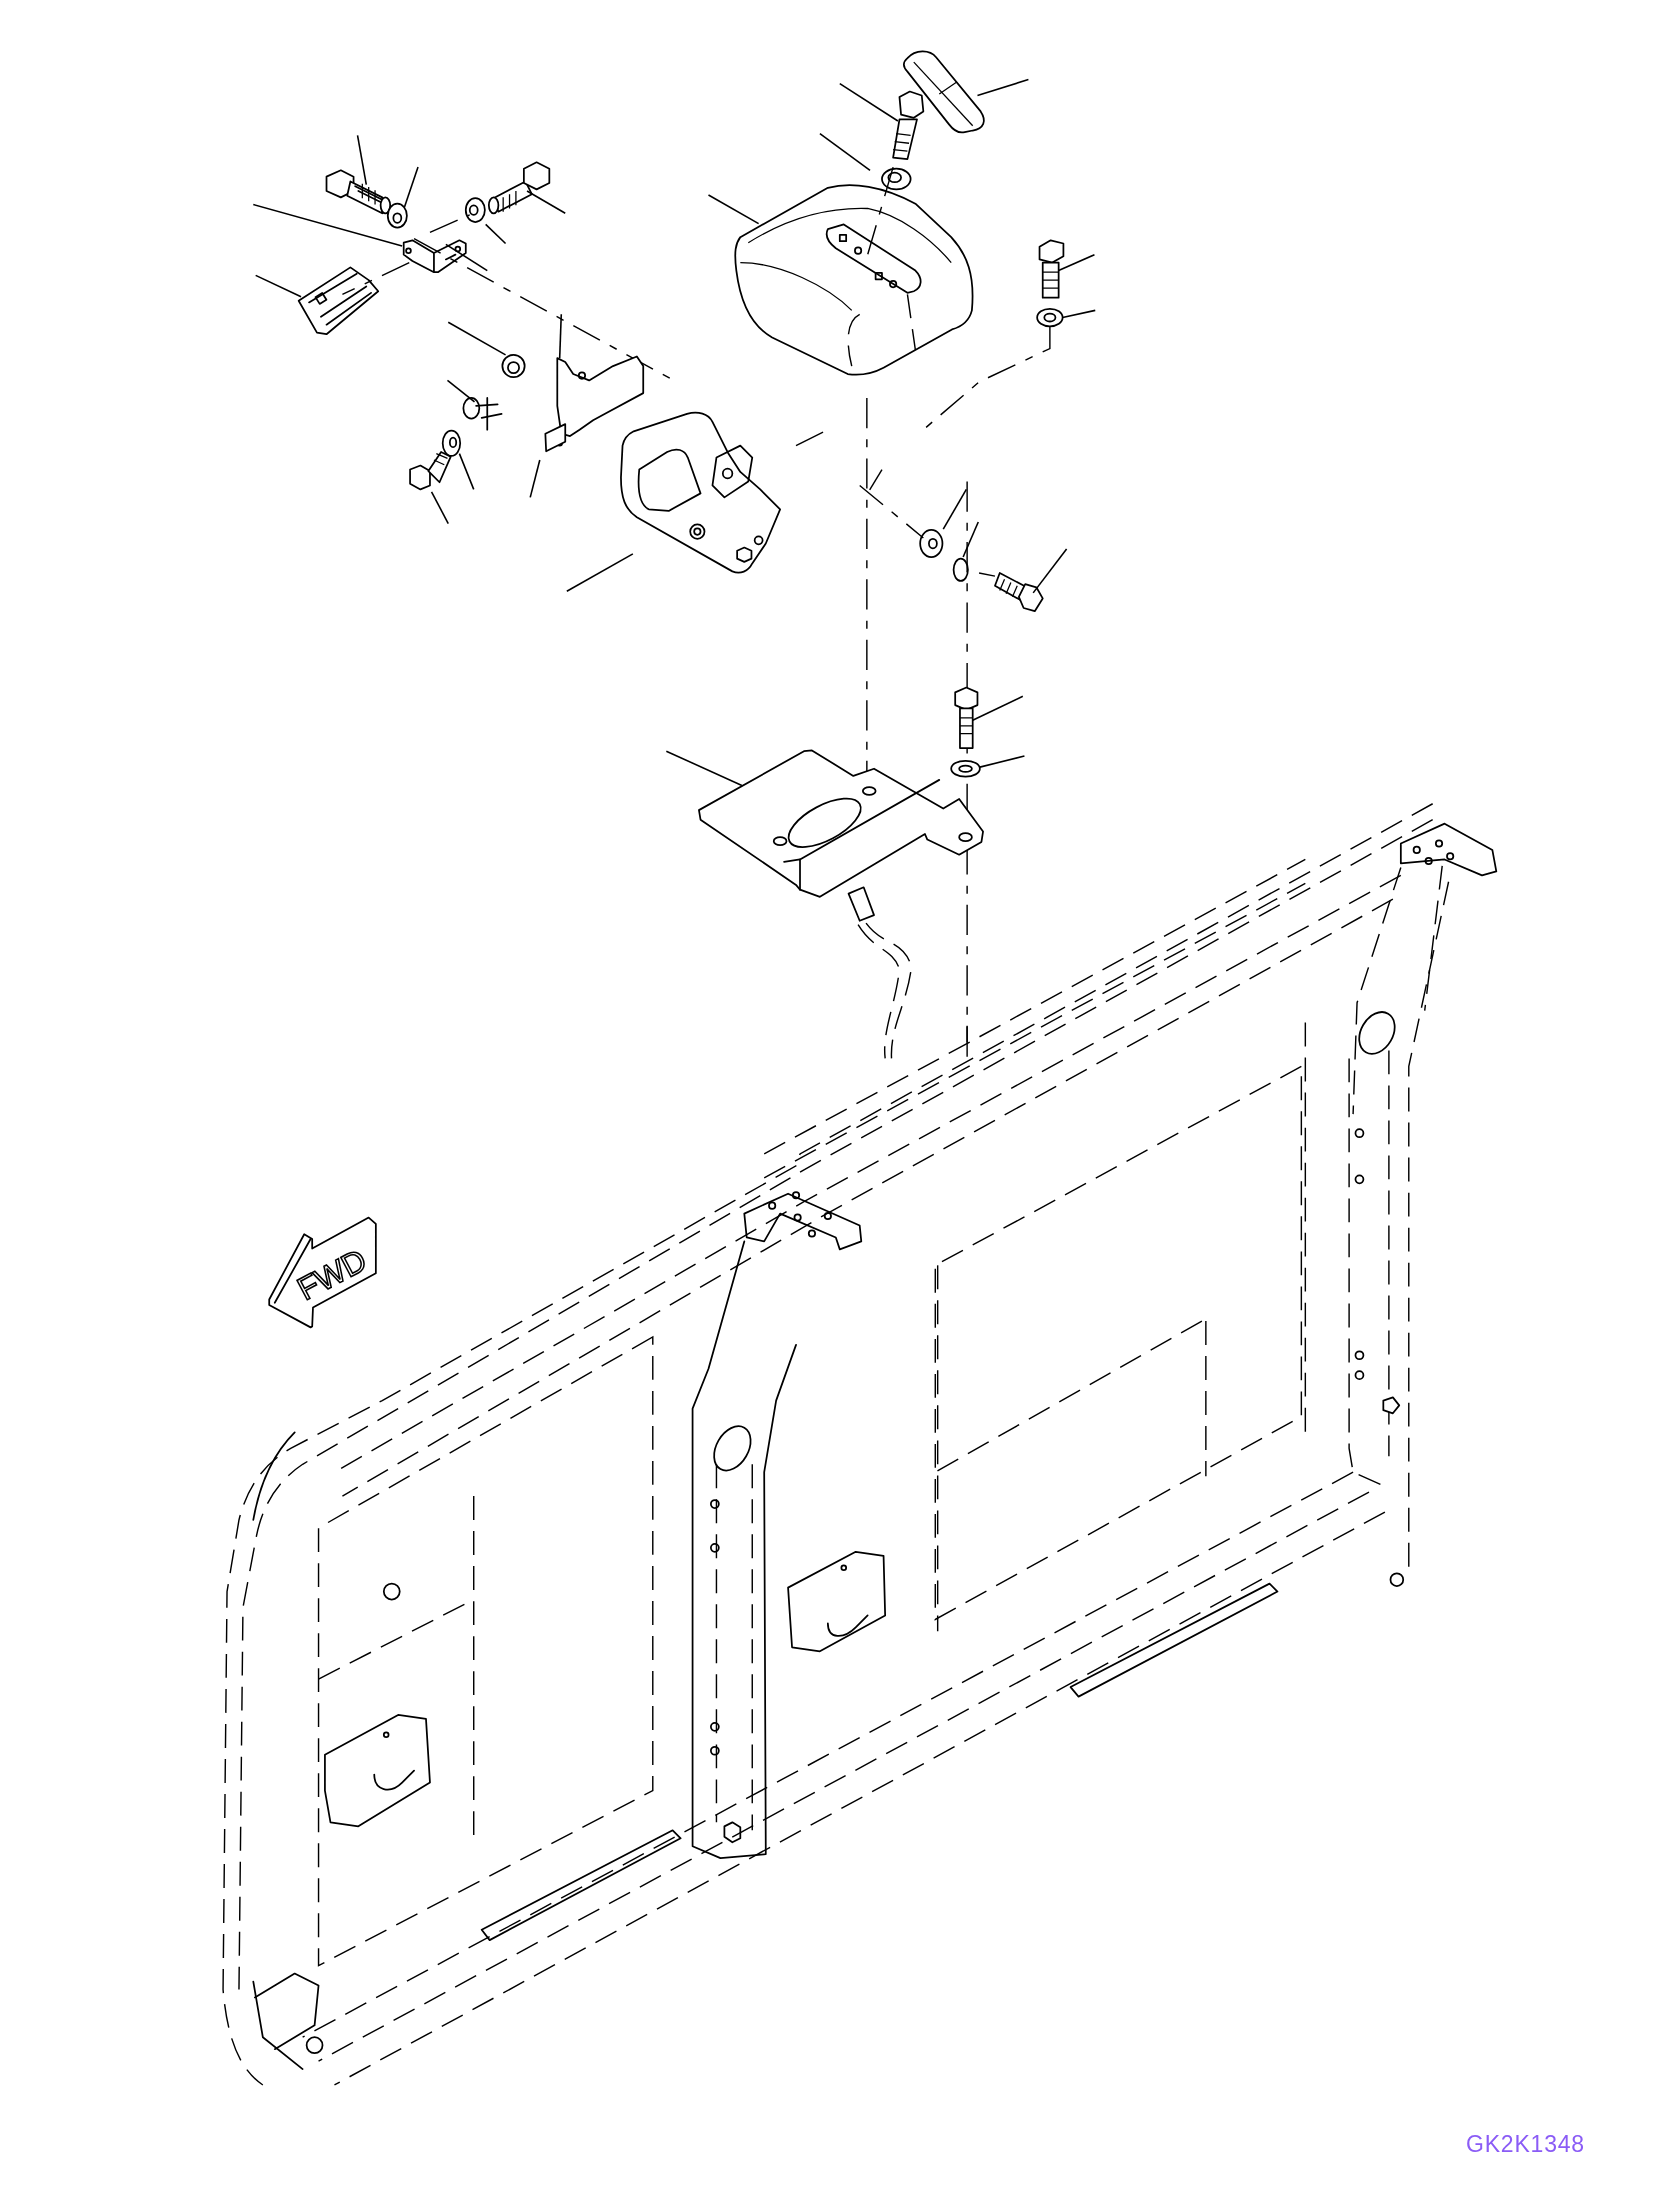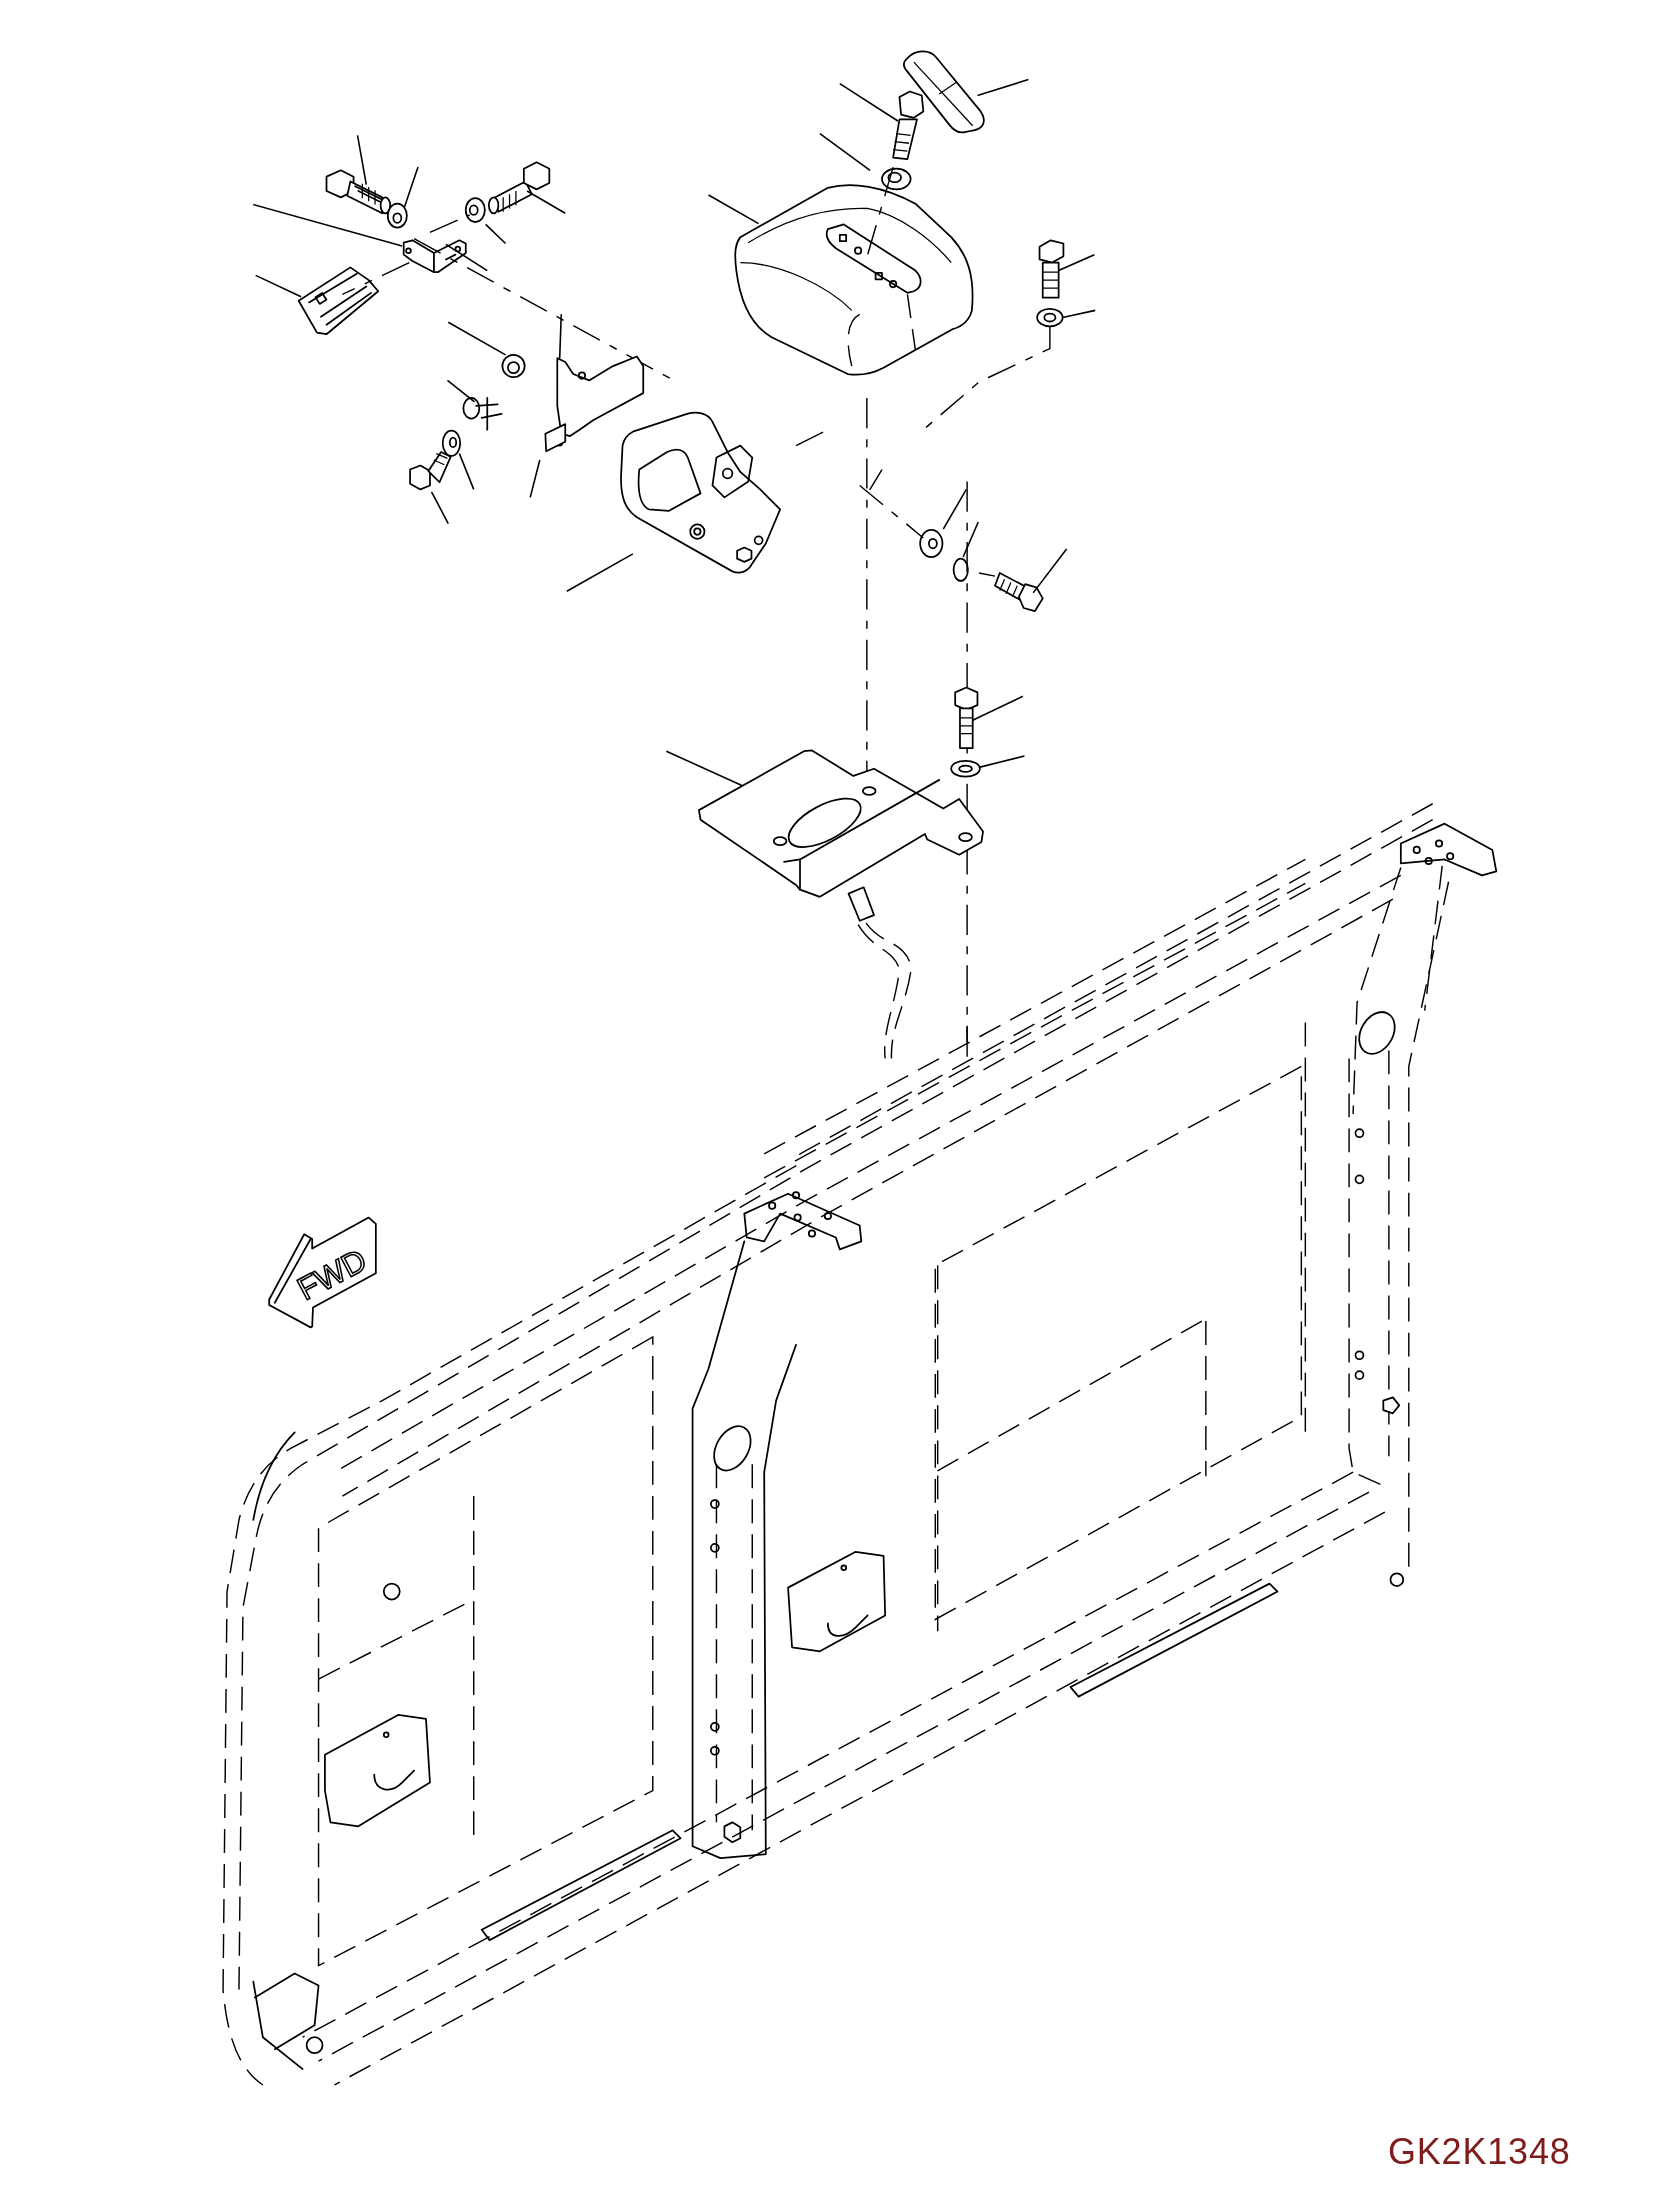--- a/index.html
+++ b/index.html
@@ -5,22 +5,22 @@
   html, body { margin: 0; padding: 0; background: #ffffff; }
   body { width: 1678px; height: 2194px; position: relative; overflow: hidden;
          font-family: "Liberation Sans", sans-serif; }
   svg.drawing { position: absolute; left: 0; top: 0; width: 1678px; height: 2194px; }
   .ln { stroke: #000; stroke-width: 2.2; fill: none; stroke-linejoin: round; stroke-linecap: round; }
   .thin { stroke: #000; stroke-width: 1.6; fill: none; }
   .fill { stroke: #000; stroke-width: 2.2; fill: #fff; stroke-linejoin: round; }
   .dash { stroke: #000; stroke-width: 1.8; fill: none; stroke-dasharray: 38 14 10 14; }
   .hid { stroke: #000; stroke-width: 1.8; fill: none; stroke-dasharray: 30 14; }
   .leader { stroke: #000; stroke-width: 2; fill: none; }
-  .drawing-id { position: absolute; left: 1388px; top: 2131px; font-size: 36px;
-                color: #7f1d1d; letter-spacing: 0.8px; }
+  .drawing-id { position: absolute; left: 1466px; top: 2131px; font-size: 23px;
+                color: #8b5cf6; letter-spacing: 0.8px; }
   .fwd-text { font-family: "Liberation Sans", sans-serif; font-size: 40px; fill: none;
               stroke: #000; stroke-width: 2; }
 </style>
 </head>
 <body>
 
 <svg class="drawing" viewBox="0 0 2108 2757" xmlns="http://www.w3.org/2000/svg">
 
   <g>
 

